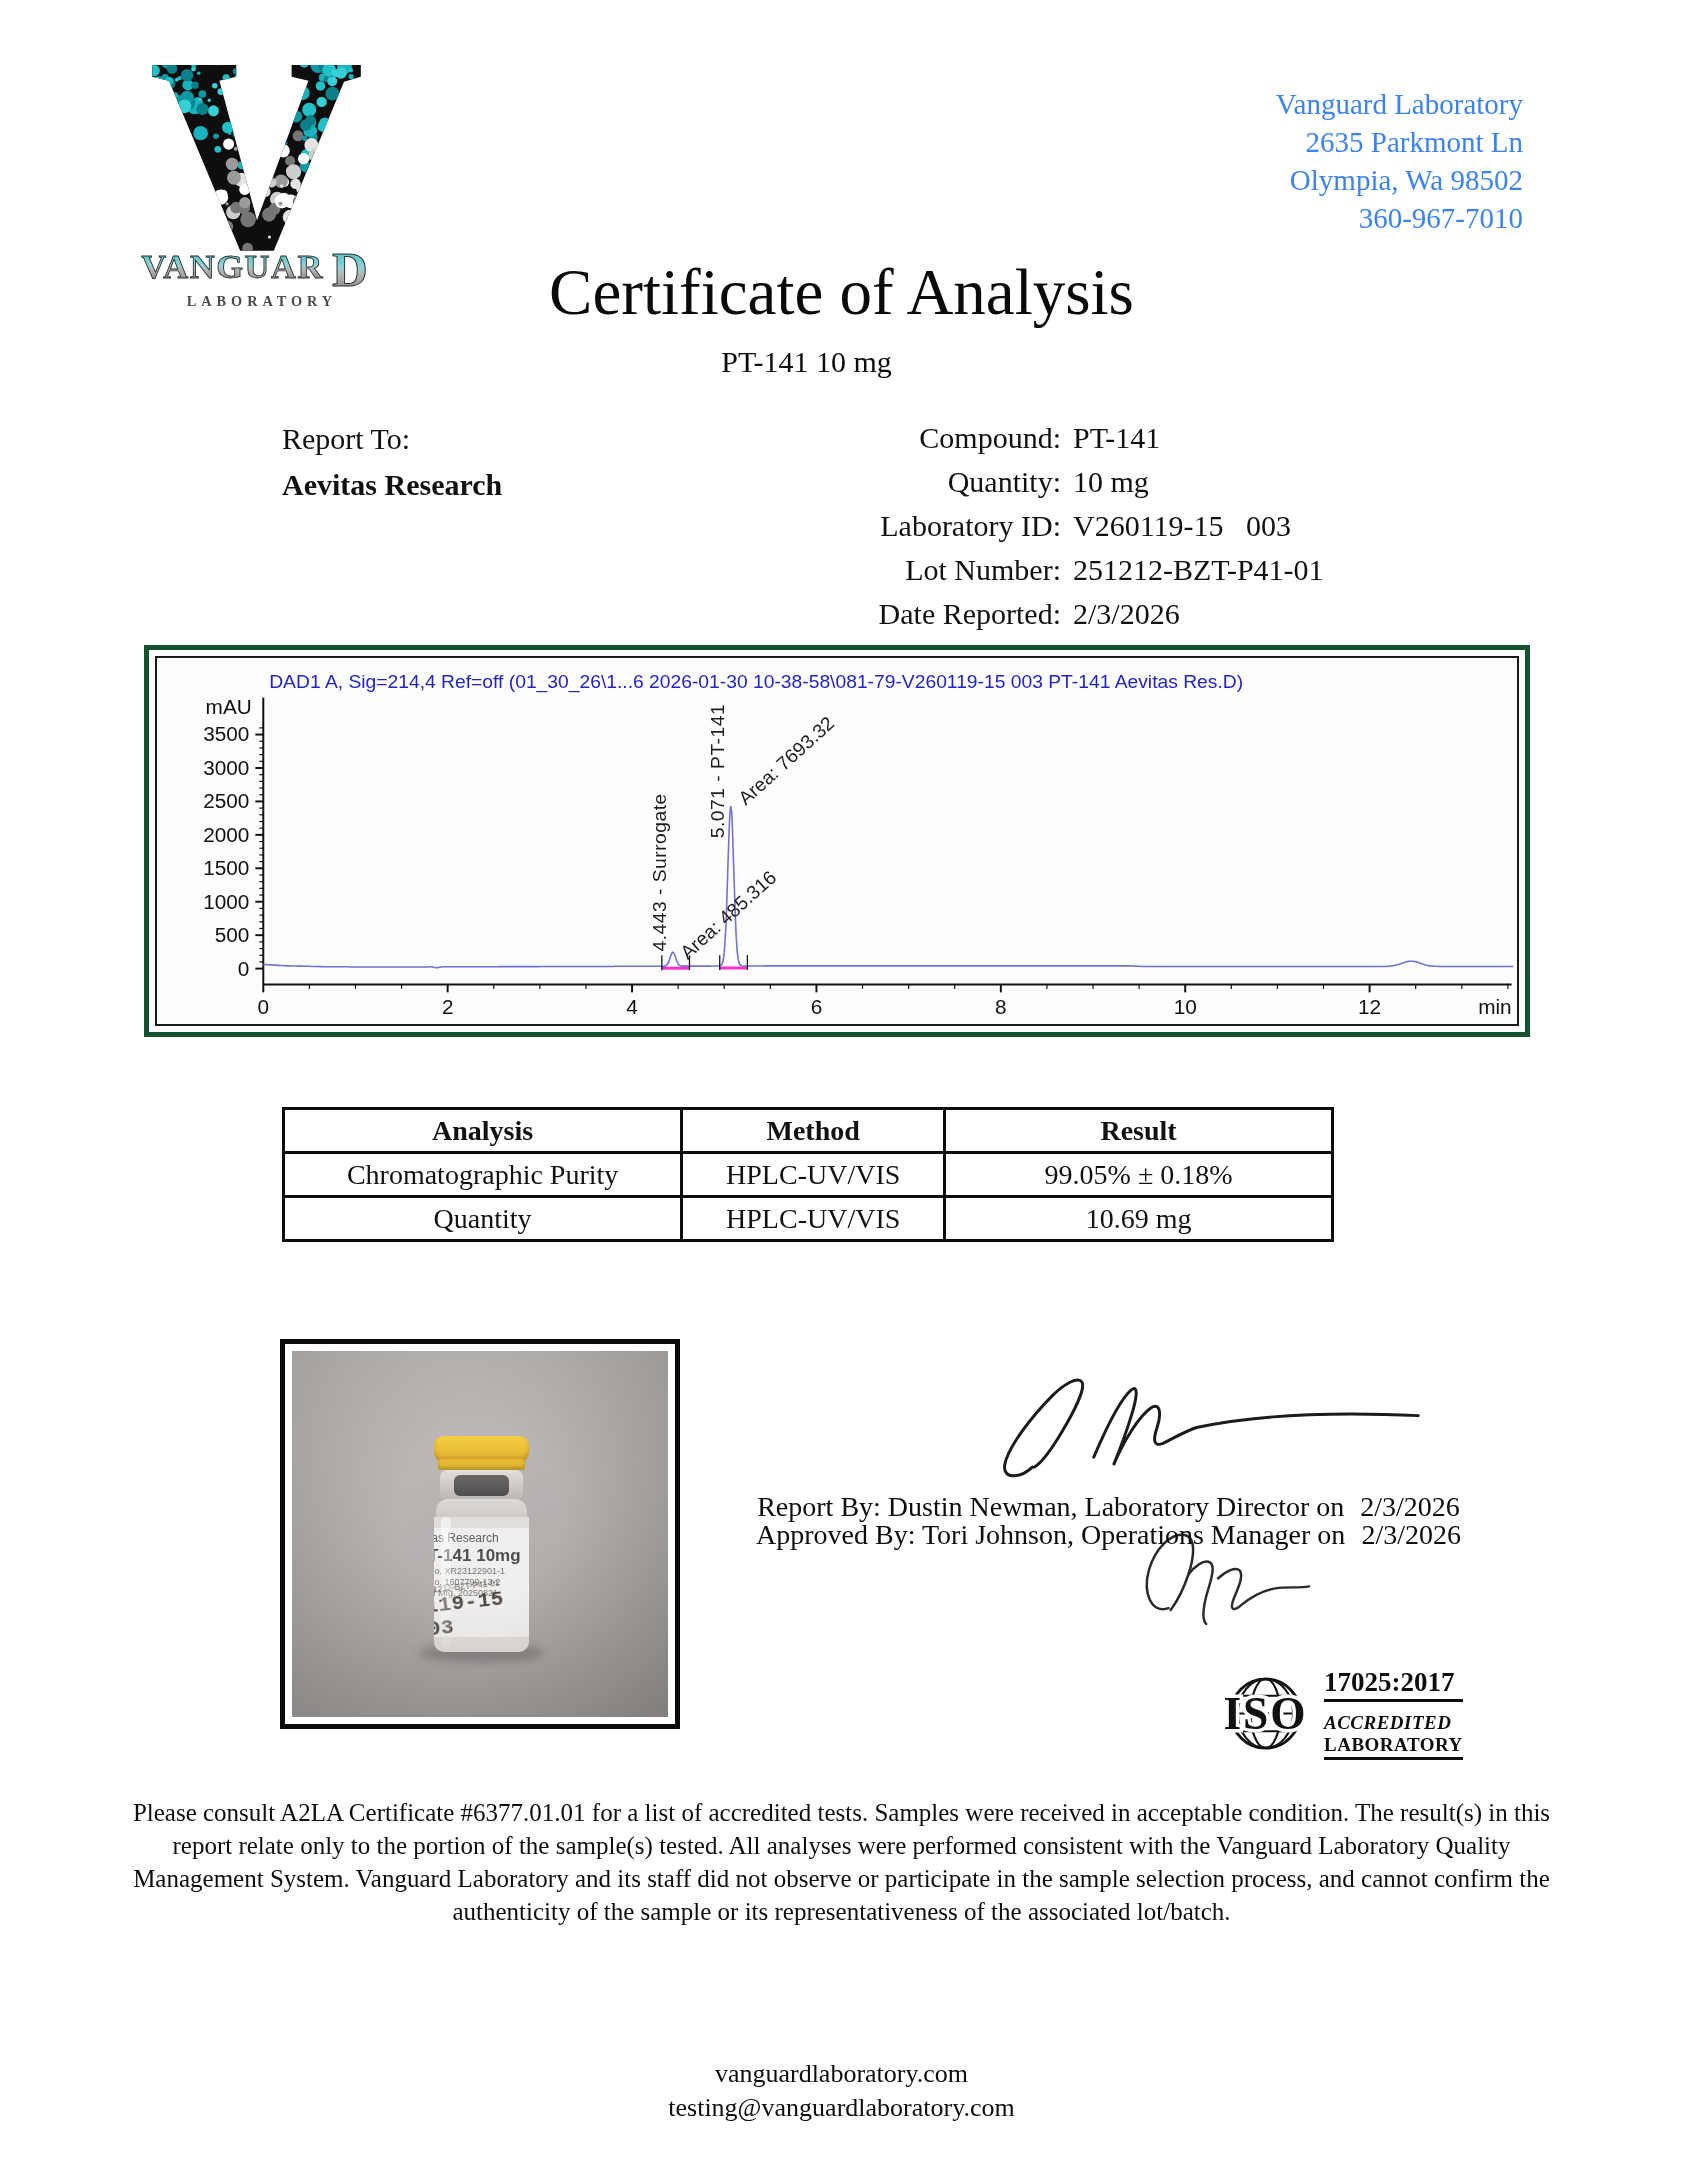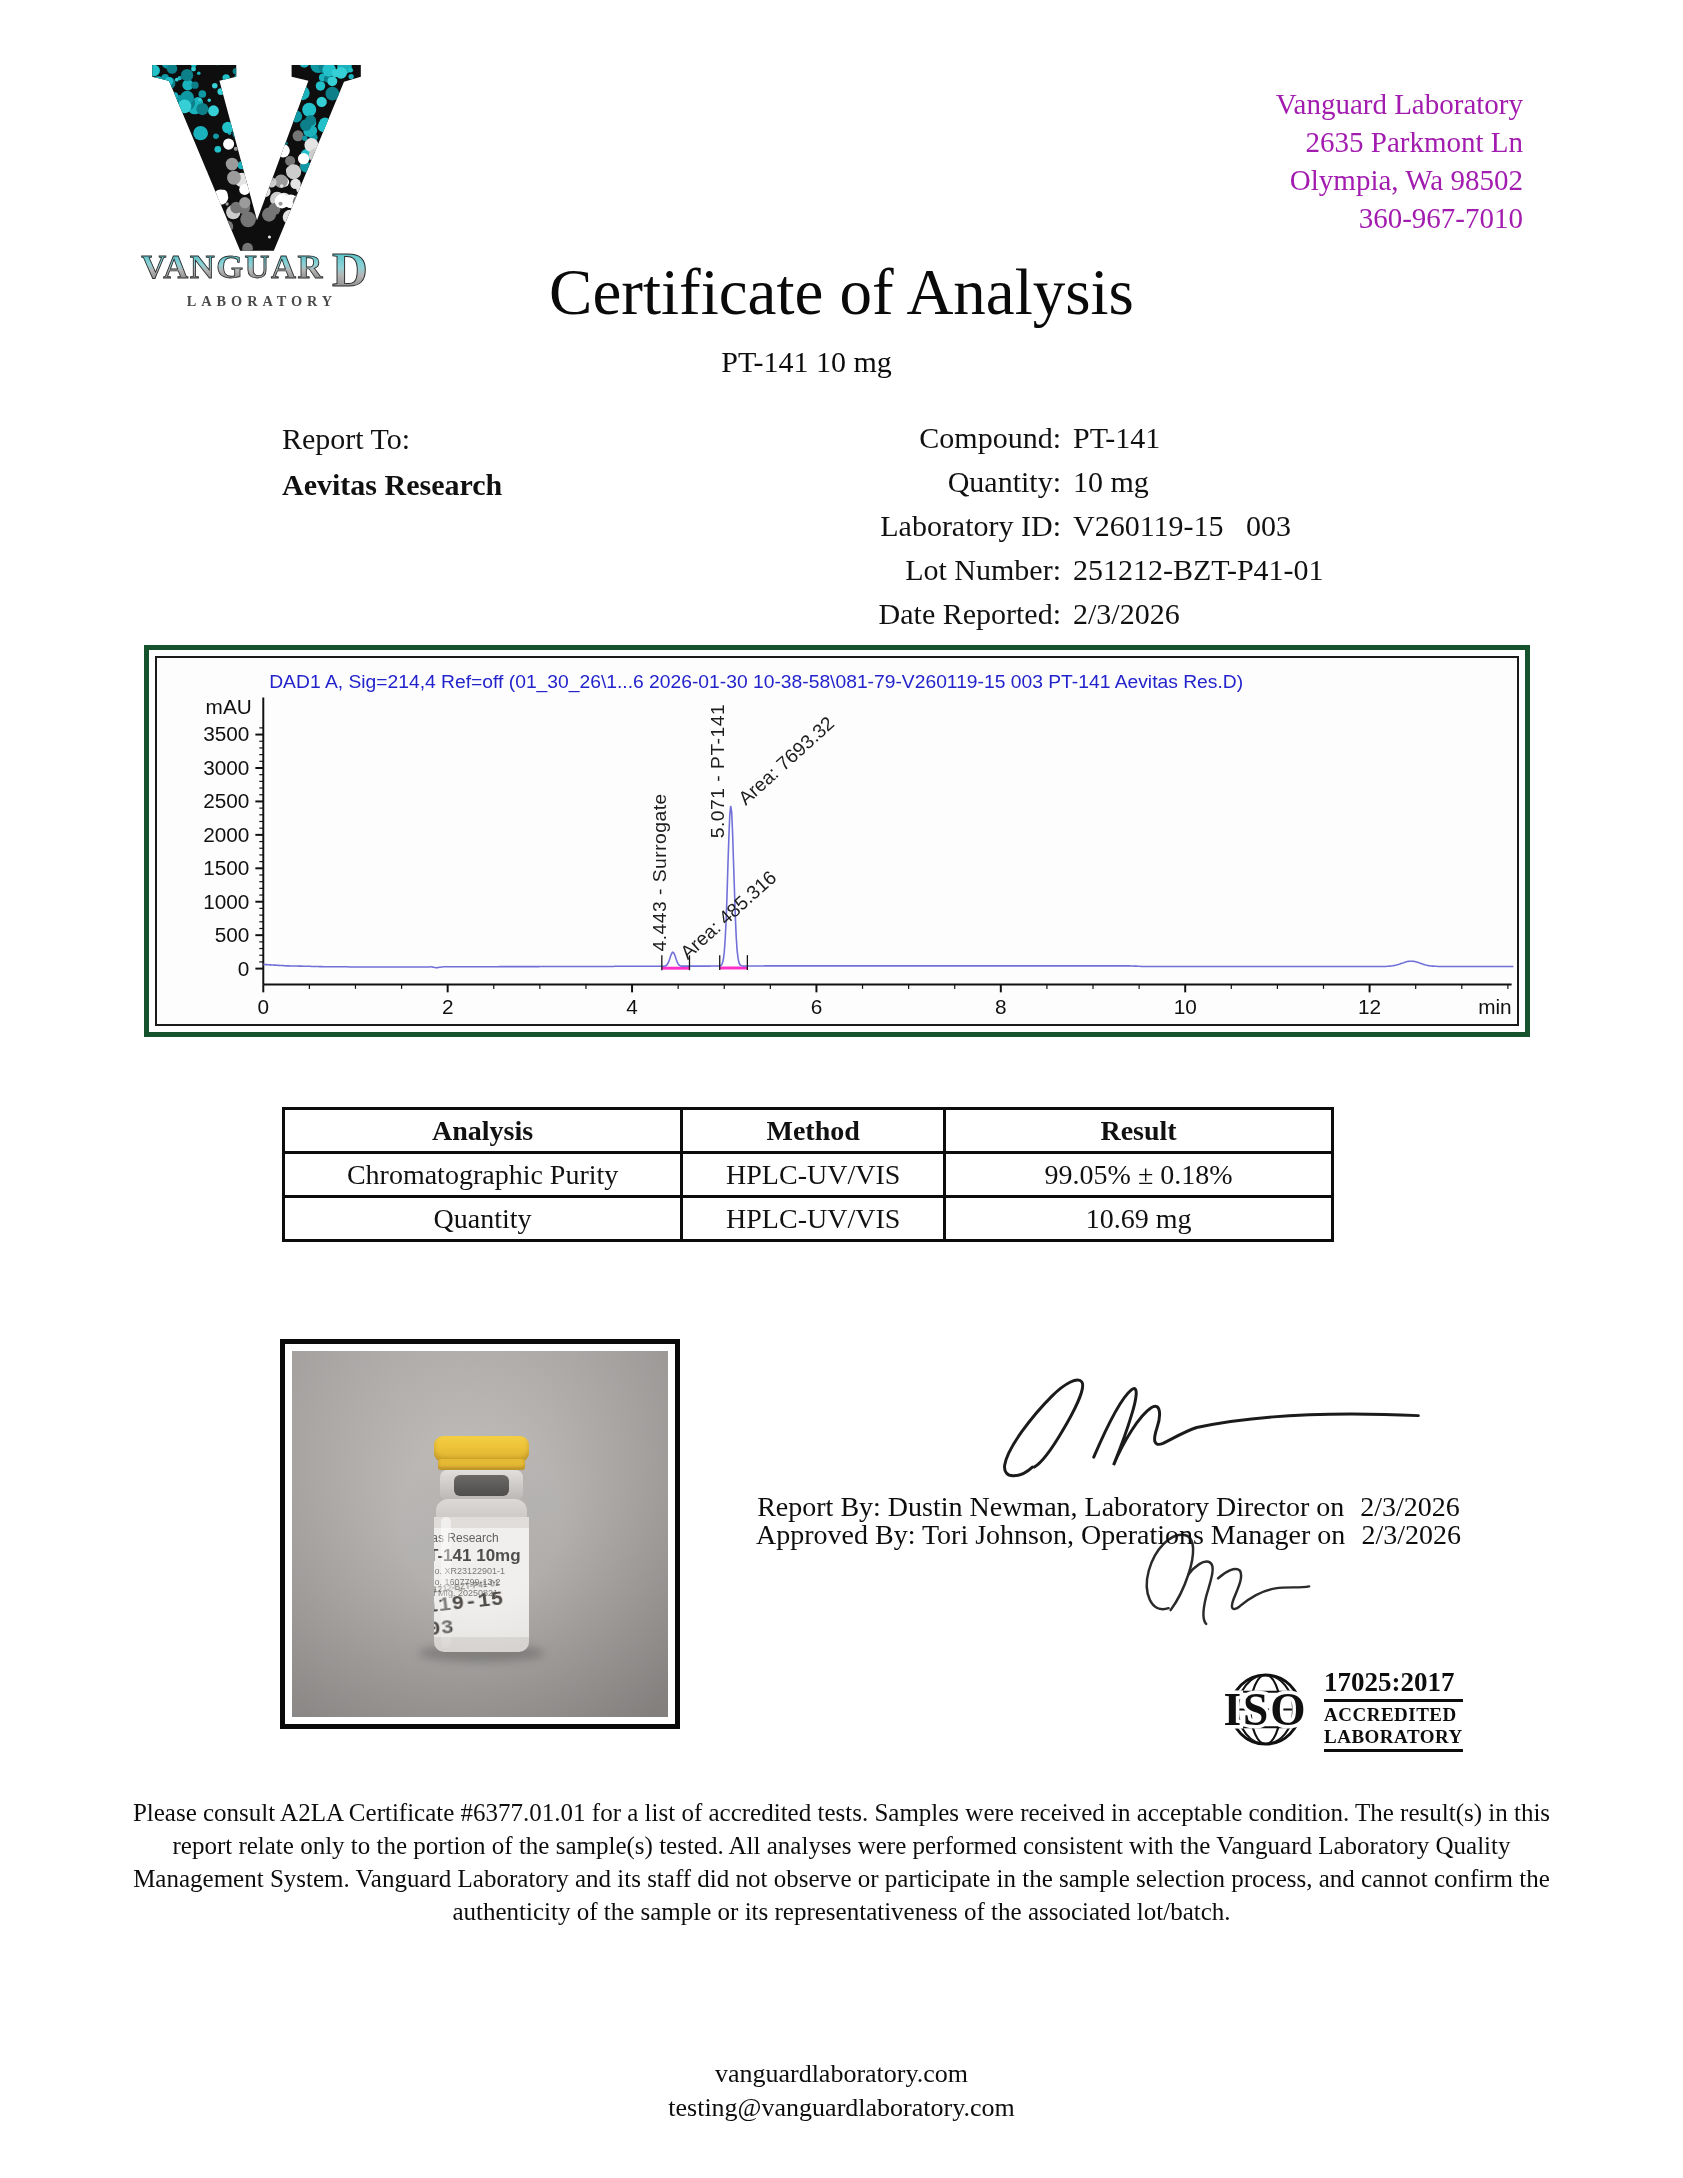--- a/index.html
+++ b/index.html
@@ -2,21 +2,21 @@
 <html><head>
 <meta charset="utf-8">
 <style>
   html,body{margin:0;padding:0;background:#e8e8e8;}
   .page{position:relative;width:1683px;height:2178px;background:#ffffff;
         font-family:"Liberation Serif",serif;color:#111;overflow:hidden;margin:0 auto;}
 
   
   .logo{position:absolute;left:137px;top:57px;width:238px;height:265px;}
   .address{position:absolute;top:85px;right:160px;text-align:right;
-           font-size:29px;line-height:38px;color:#a21caf;}
+           font-size:29px;line-height:38px;color:#3b82f6;}
 
   
   .doc-title{position:absolute;left:0;top:255px;width:1683px;text-align:center;
              font-size:65px;color:#0a0a0a;}
   .doc-subtitle{position:absolute;left:0;top:345px;width:1613px;text-align:center;
              font-size:30px;color:#0d0d0d;}
 
   
   .report-to{position:absolute;left:282px;top:416px;font-size:30px;line-height:46px;}
   .report-to .client{font-weight:bold;}
@@ -79,21 +79,21 @@
   .sig2{position:absolute;left:1131px;top:1523px;}
   .sig-line{position:absolute;left:752px;width:713px;text-align:center;font-size:28px;color:#0d0d0d;}
   .sig-line .date{margin-left:16px;}
   .report-line{top:1491px;}
   .approve-line{top:1519px;}
 
   
   .iso{position:absolute;left:1216px;top:1667px;display:flex;align-items:center;gap:9px;}
   .iso-col{display:flex;flex-direction:column;font-family:"Liberation Serif",serif;color:#0d0d0d;}
   .iso-l1{font-size:27px;font-weight:bold;border-bottom:3px solid #0d0d0d;padding-bottom:1px;}
-  .iso-l2{font-size:19px;font-weight:bold;letter-spacing:0.5px;margin-top:2px;}
+  .iso-l2{font-size:19px;font-weight:bold;letter-spacing:0.5px;margin-top:10px;font-style:italic;}
   .iso-l3{font-size:19px;font-weight:bold;letter-spacing:0.5px;border-bottom:3px solid #0d0d0d;padding-bottom:1px;}
 
   
   .disclaimer{position:absolute;left:99px;top:1796px;width:1485px;text-align:center;
               font-size:25px;line-height:33px;color:#0d0d0d;}
   .site-footer{position:absolute;left:0;top:2057px;width:1683px;text-align:center;
               font-size:26px;line-height:34px;color:#0d0d0d;}
 </style>
 </head>
 <body>

